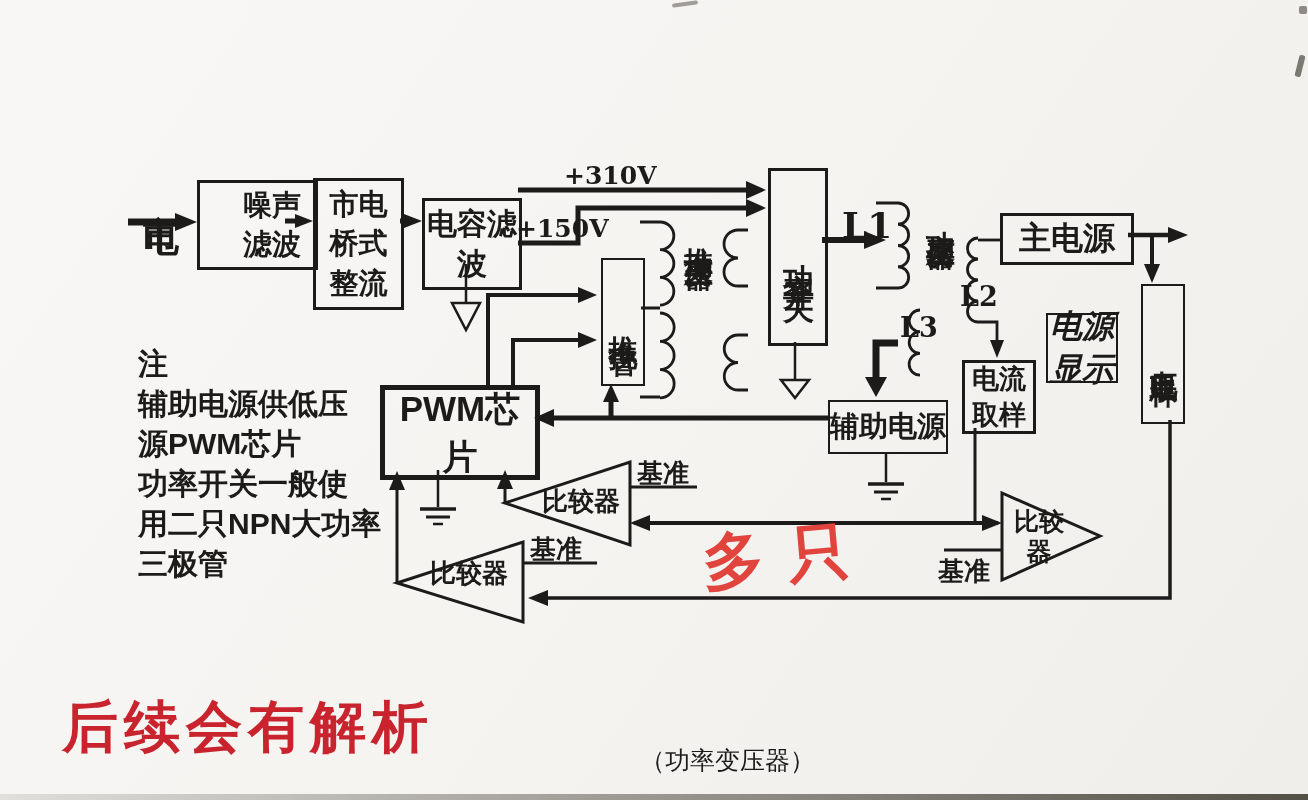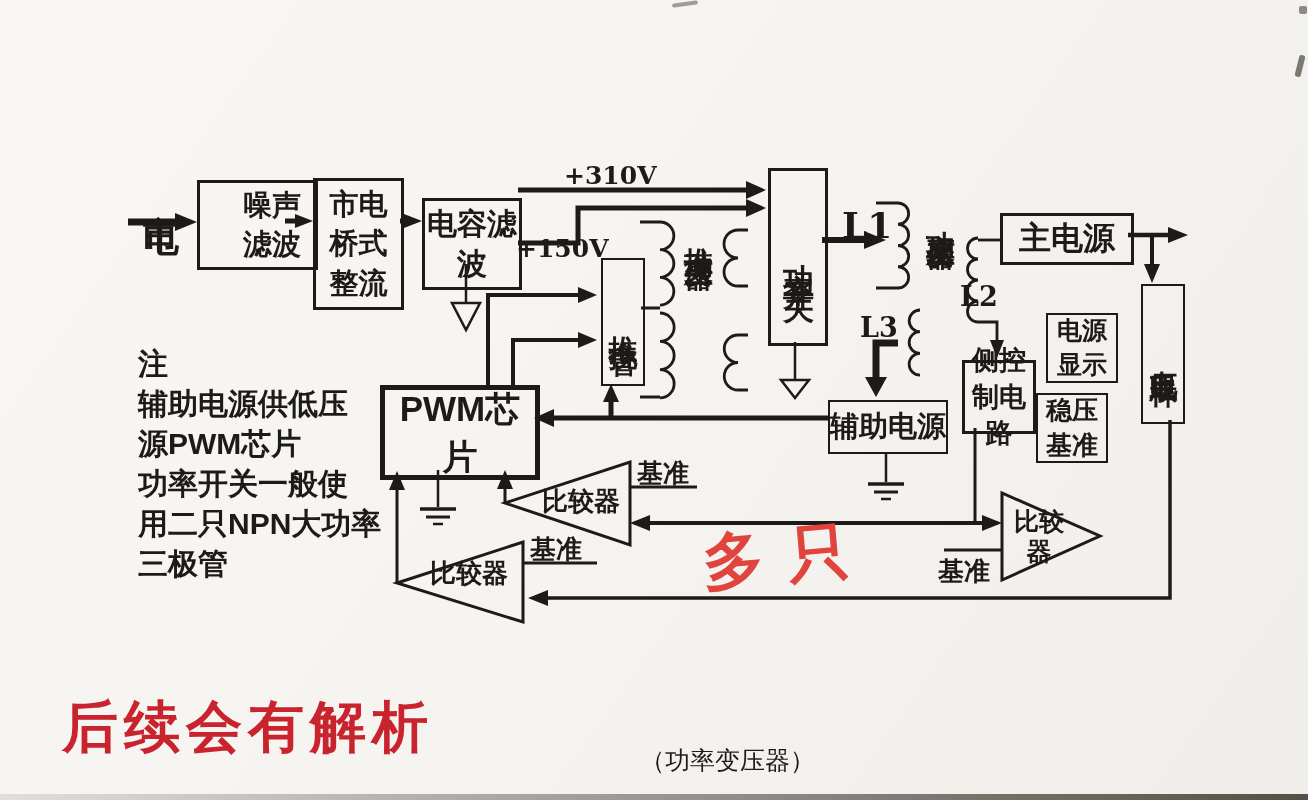--- a/index.html
+++ b/index.html
@@ -188,39 +188,38 @@
 
   <div class="lbl vtext" style="left:136px;top:186px;font-size:36px;letter-spacing:4px;">市电</div>
 
   <div class="box" style="left:197px;top:180px;width:86px;height:84px;font-size:29px;padding-left:29px;">噪声滤波</div>
 
   <div class="box" style="left:313px;top:178px;width:85px;height:126px;font-size:29px;">市电桥式整流</div>
 
   <div class="box" style="left:422px;top:178px;width:94px;height:86px;font-size:30px;margin-top:20px;">电容滤波</div>
 
   <div class="lbl latin" style="left:516px;top:161px;font-size:25px;margin-left:48px;">+310V</div>
-  <div class="lbl latin" style="left:516px;top:214px;font-size:25px;margin-top:20px;">+150V</div>
+  <div class="lbl latin" style="left:516px;top:214px;font-size:25px;">+150V</div>
 
   <div class="box vtext" style="left:768px;top:168px;width:54px;height:172px;font-size:31px;letter-spacing:9px;">功率开关</div>
 
   <div class="lbl latin" style="left:842px;top:204px;font-size:36px;">L1</div>
   <div class="lbl latin" style="left:960px;top:281px;font-size:27px;">L2</div>
-  <div class="lbl latin" style="left:860px;top:312px;font-size:27px;text-align:center;">L3</div>
+  <div class="lbl latin" style="left:900px;top:312px;font-size:27px;text-align:center;">L3</div>
 
   <div class="lbl vtext" style="left:921px;top:207px;height:162px;font-size:29px;letter-spacing:3px;">功率变压器</div>
 
   <div class="box" style="left:1000px;top:213px;width:128px;height:46px;font-size:32px;">主电源</div>
 
   <div class="box vtext" style="left:1141px;top:284px;width:40px;height:136px;font-size:28px;letter-spacing:3px;border-width:2.5px;">电压取样</div>
 
-  <div class="box" style="left:962px;top:360px;width:68px;height:68px;font-size:27px;border-width:3.5px;">侧控制电路</div>
-
-  <div class="box" style="left:1046px;top:313px;width:68px;height:66px;font-size:25px;border-width:2.5px;">电源显示</div>
-
-  <div class="box" style="left:1036px;top:393px;width:68px;height:66px;font-size:26px;border-width:2.5px;">稳压基准</div>
+  <div class="box" style="left:962px;top:360px;width:68px;height:68px;font-size:27px;border-width:3.5px;">电流取样</div>
+
+  <div class="box" style="left:1046px;top:313px;width:68px;height:66px;font-size:32px;border-width:2.5px;font-style:italic;">电源显示</div>
+
 
   <div class="box" style="left:380px;top:385px;width:150px;height:85px;font-size:35px;border-width:5px;">PWM芯片</div>
 
   <div class="box" style="left:828px;top:400px;width:116px;height:50px;font-size:29px;border-width:2.5px;">辅助电源</div>
 
   <div class="box vtext" style="left:601px;top:258px;width:40px;height:124px;font-size:29px;letter-spacing:7px;border-width:2.5px;">推挽管</div>
 
   <div class="lbl vtext" style="left:679px;top:224px;height:172px;font-size:29px;letter-spacing:4px;">推动变压器</div>
 
   <div class="lbl" style="left:542px;top:484px;font-size:26px;">比较器</div>

